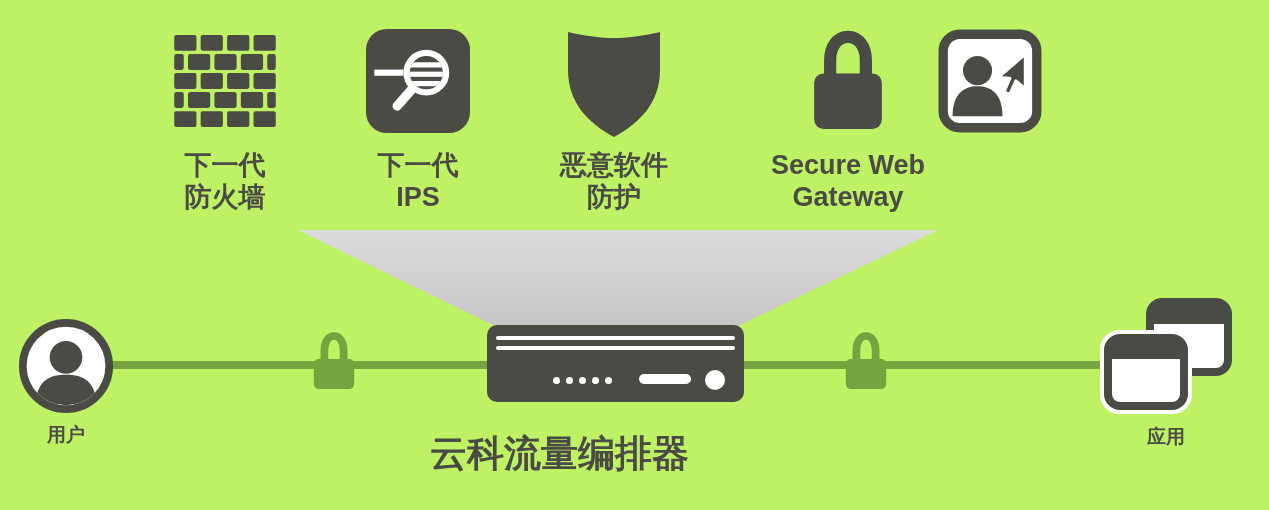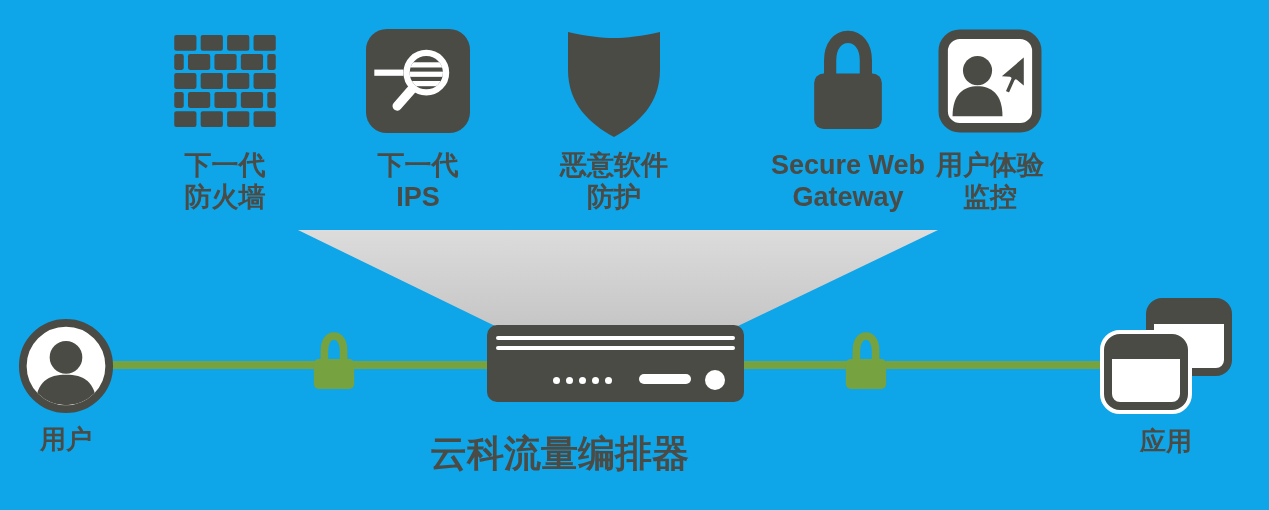--- a/index.html
+++ b/index.html
@@ -3,21 +3,21 @@
 <meta charset="utf-8">
 <style>
   * { margin: 0; padding: 0; box-sizing: border-box; }
   html, body { background: #fff; }
   body { font-family: "Liberation Sans", sans-serif; }
 
   .stage {
     position: relative;
     width: 1269px;
     height: 510px;
-    background: #0ea5e9;
+    background: #bef264;
     overflow: hidden;
     color: var(--dark, #4b4b46);
   }
 
   
   .service { position: absolute; top: 20px; width: 180px; text-align: center; z-index: 2; }
   .icon-box { height: 122px; display: flex; align-items: center; justify-content: center; color: var(--dark, #4b4b46); }
   .service-label {
     margin-top: 8px;
     font-size: 27px;
@@ -41,21 +41,21 @@
     position: absolute;
     left: 58px; top: 361px; width: 1112px; height: 8px;
     background: var(--green, #76a240);
     z-index: 1;
   }
 
   
   .endpoint { position: absolute; text-align: center; z-index: 2; color: var(--dark, #4b4b46); }
   .endpoint-user { left: 16px; top: 318px; width: 100px; }
   .endpoint-apps { left: 1096px; top: 296px; width: 140px; }
-  .endpoint-label { font-size: 26px; font-weight: bold; margin-top: 4px; color: var(--dark, #4b4b46); }
+  .endpoint-label { font-size: 19px; font-weight: bold; margin-top: 4px; color: var(--dark, #4b4b46); }
 
   
   .lock { position: absolute; top: 330px; z-index: 3; color: var(--green, #76a240); }
   .lock-left  { left: 309px; }
   .lock-right { left: 841px; }
 
   
   .device {
     position: absolute;
     left: 487px; top: 325px; width: 257px; height: 77px;
@@ -170,22 +170,20 @@
             </clipPath>
           </defs>
         <rect x="5" y="5" width="90" height="90" rx="16" fill="#fff" stroke="currentColor" stroke-width="9"></rect>
         <g clip-path="url(#uxClip)">
           <circle cx="38" cy="40" r="14" fill="currentColor"></circle>
           <path d="M14 84 C14 62 25 55 38 55 C51 55 62 62 62 84 Z" fill="currentColor"></path>
         </g>
         <path d="M84 24 L84 57.6 L74.9 49.9 L69.1 62.9 L63.4 60.5 L69.1 47.5 L57.6 46.8 Z" fill="currentColor" stroke="#fff" stroke-width="3" stroke-linejoin="round"></path>
       </svg>
     </div>
-    <div class="service-label">用户体验
-监控</div>
   </div>
 
   <div class="funnel"></div>
 
   <div class="flow-line"></div>
 
   <div class="endpoint endpoint-user">
     <svg width="96" height="96" viewBox="0 0 100 100" aria-hidden="true">
       <defs>
           <clipPath id="userClip">

